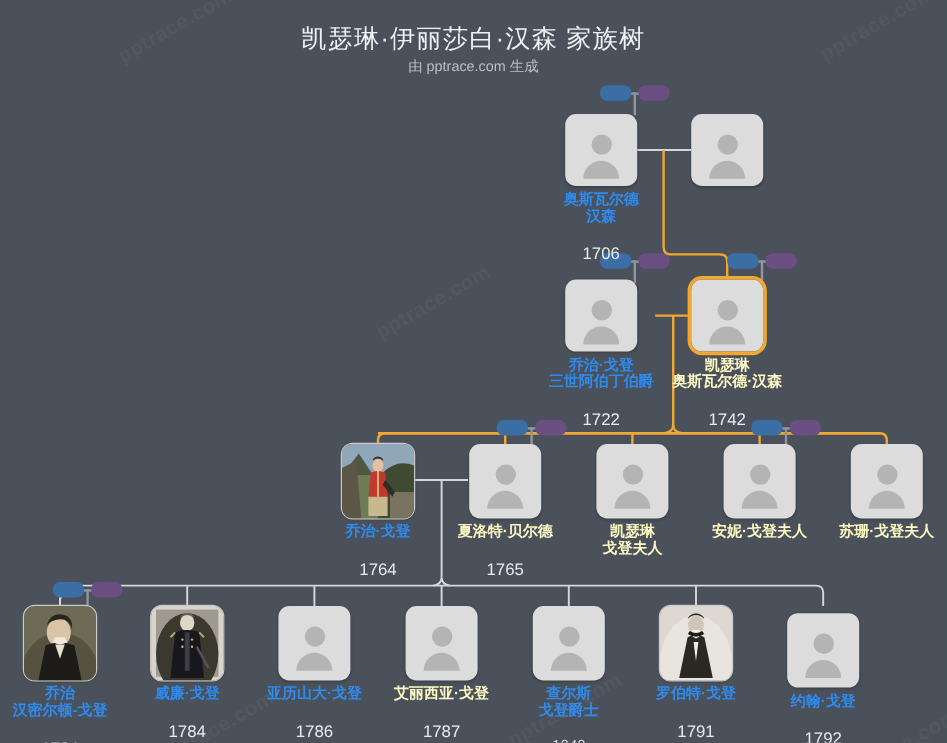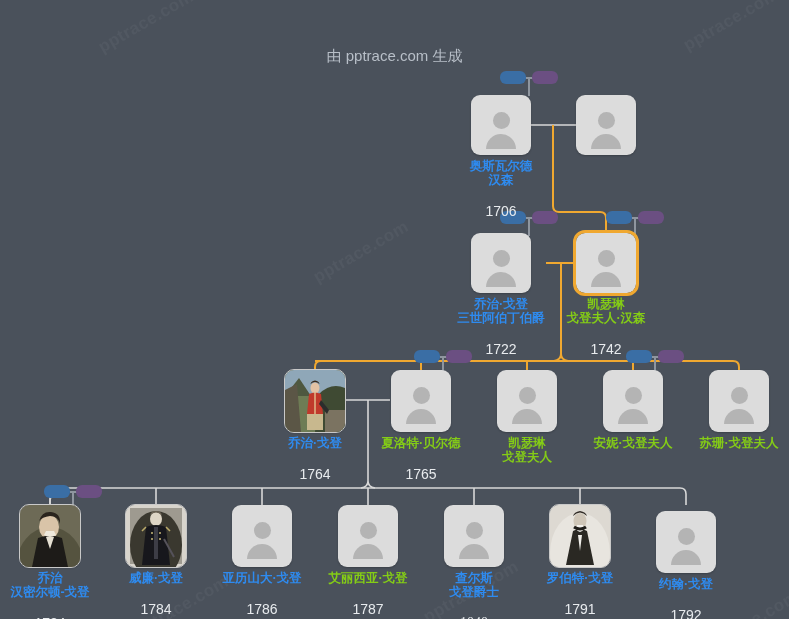--- a/index.html
+++ b/index.html
@@ -26,21 +26,21 @@
 
   
   .title{
     position:absolute;left:0;top:18px;width:789px;
     text-align:center;color:#eef1f4;
     font-size:21px;font-weight:400;letter-spacing:1px;
   }
   .subtitle{
     position:absolute;left:0;top:47px;width:789px;
     text-align:center;color:#b8bfc8;
-    font-size:15px;font-weight:400;
+    font-size:12px;font-weight:400;
   }
 
   
   svg#links{position:absolute;left:0;top:0;width:789px;height:619px;pointer-events:none;}
 
   
   .pills{position:absolute;width:60px;height:26px;}
   .pills .pill{
     position:absolute;top:0;width:26px;height:13px;border-radius:6px;
   }
@@ -69,40 +69,41 @@
     position:absolute;left:50%;top:39px;width:30px;height:15px;margin-left:-15px;
     background:#b4b4b4;border-radius:16px 16px 0 0;
   }
   .photo{position:absolute;inset:0;}
   .label{
     margin-top:4px;text-align:center;
     font-size:12.5px;line-height:14px;font-weight:700;
     white-space:nowrap;
   }
   .label.m{color:#2e8bf0;}
-  .label.f{color:#84cc16;}
+  .label.f{color:#fef9c3;}
   .year{
     text-align:center;color:#e8ebee;
     font-size:14px;line-height:16px;font-weight:400;
     margin-top:16px;
   }
   .wide{width:120px;margin-left:-30px;}
 </style>
 </head>
 <body>
 
 <div id="stage">
 
   <div class="wm" style="left:95px;top:40px;">pptrace.com</div>
   <div class="wm" style="left:680px;top:38px;">pptrace.com</div>
   <div class="wm" style="left:310px;top:270px;">pptrace.com</div>
   <div class="wm" style="left:130px;top:625px;">pptrace.com</div>
   <div class="wm" style="left:700px;top:640px;">pptrace.com</div>
   <div class="wm" style="left:420px;top:610px;">pptrace.com</div>
 
+  <div class="title">凯瑟琳·伊丽莎白·汉森 家族树</div>
   <div class="subtitle">由 pptrace.com 生成</div>
 
   <svg id="links" viewBox="0 0 789 619">
     <g fill="none" stroke="#d8d8d8" stroke-width="1.6">
 
       <path d="M531 125 H576"></path>
 
       <path d="M346 400 H390"></path>
     </g>
 
@@ -217,21 +218,21 @@
     <div class="year wide">1722</div>
   </div>
 
   <div class="node" style="left:576px;top:233px;">
     <div class="card hl">
       <div class="avatar-head"></div>
       <div class="avatar-body"></div>
     </div>
     <div class="label f wide">
       <div>凯瑟琳</div>
-      <div>戈登夫人·汉森</div>
+      <div>奥斯瓦尔德·汉森</div>
     </div>
     <div class="year wide">1742</div>
   </div>
 
   <div class="node tall" style="left:285px;top:370px;">
     <div class="card" style="outline:1.5px solid #c9c9c9;">
       <svg class="photo" viewBox="0 0 60 62" preserveAspectRatio="none">
         <rect width="60" height="62" fill="#6e7c55"></rect>
         <rect width="60" height="26" fill="#8fa7b8"></rect>
         <path d="M0 26 L14 8 L26 26 Z" fill="#4e5840"></path>

